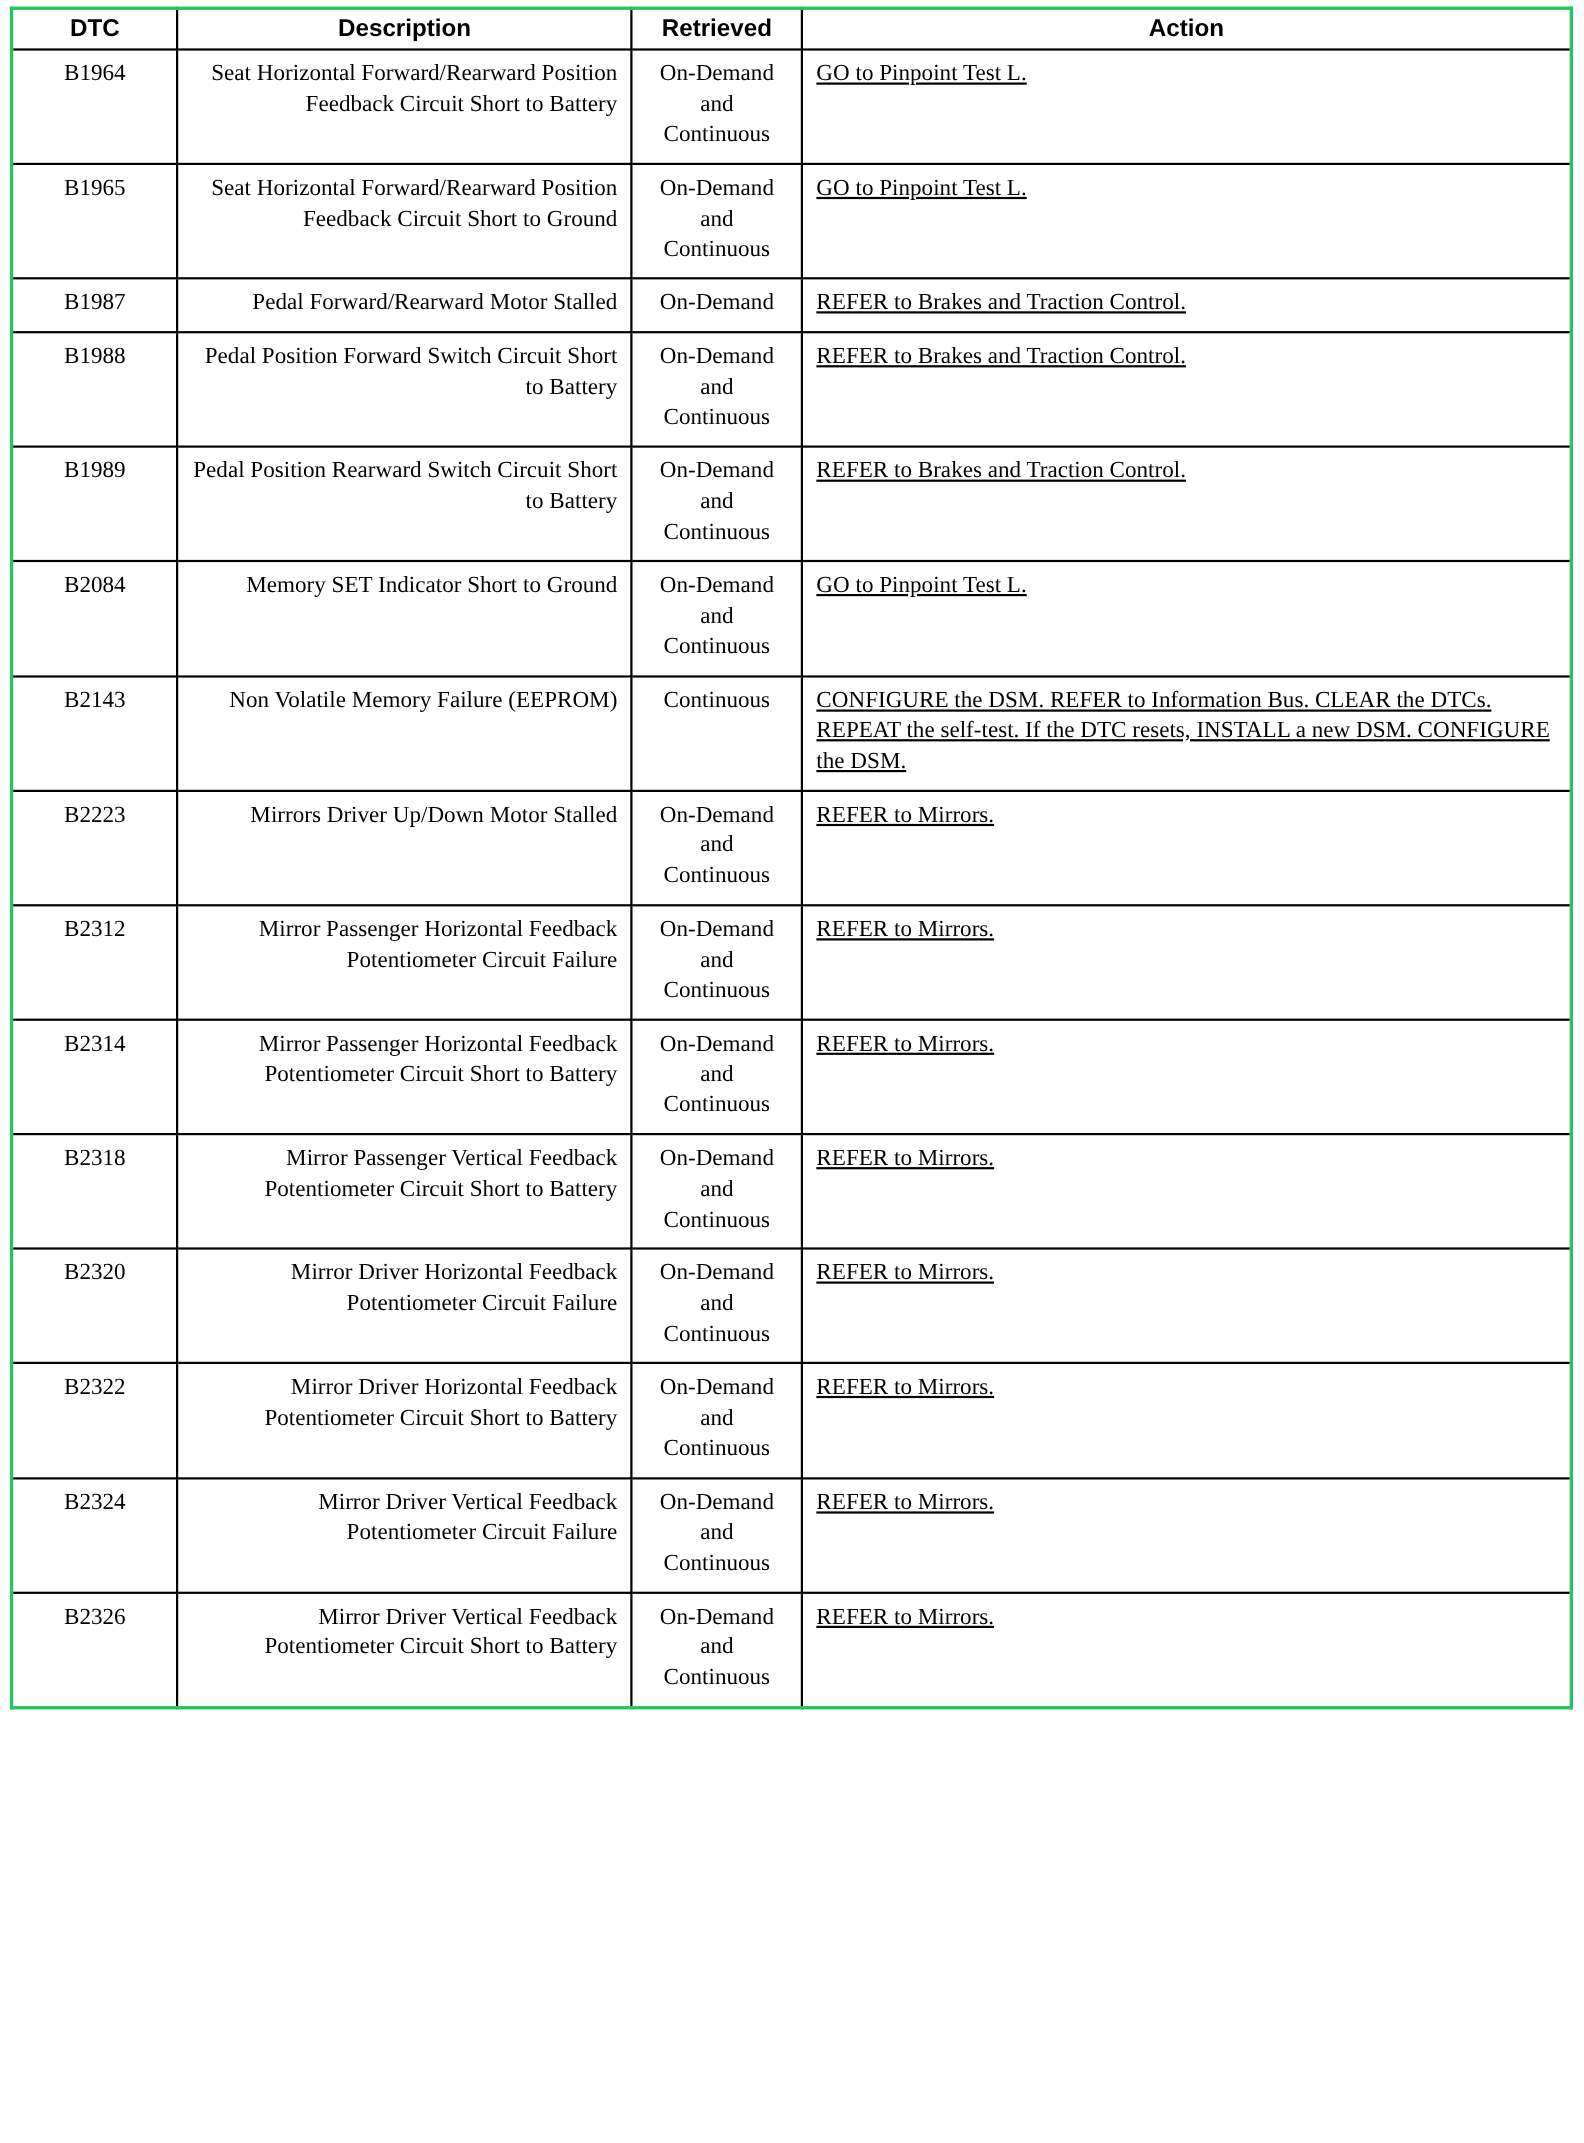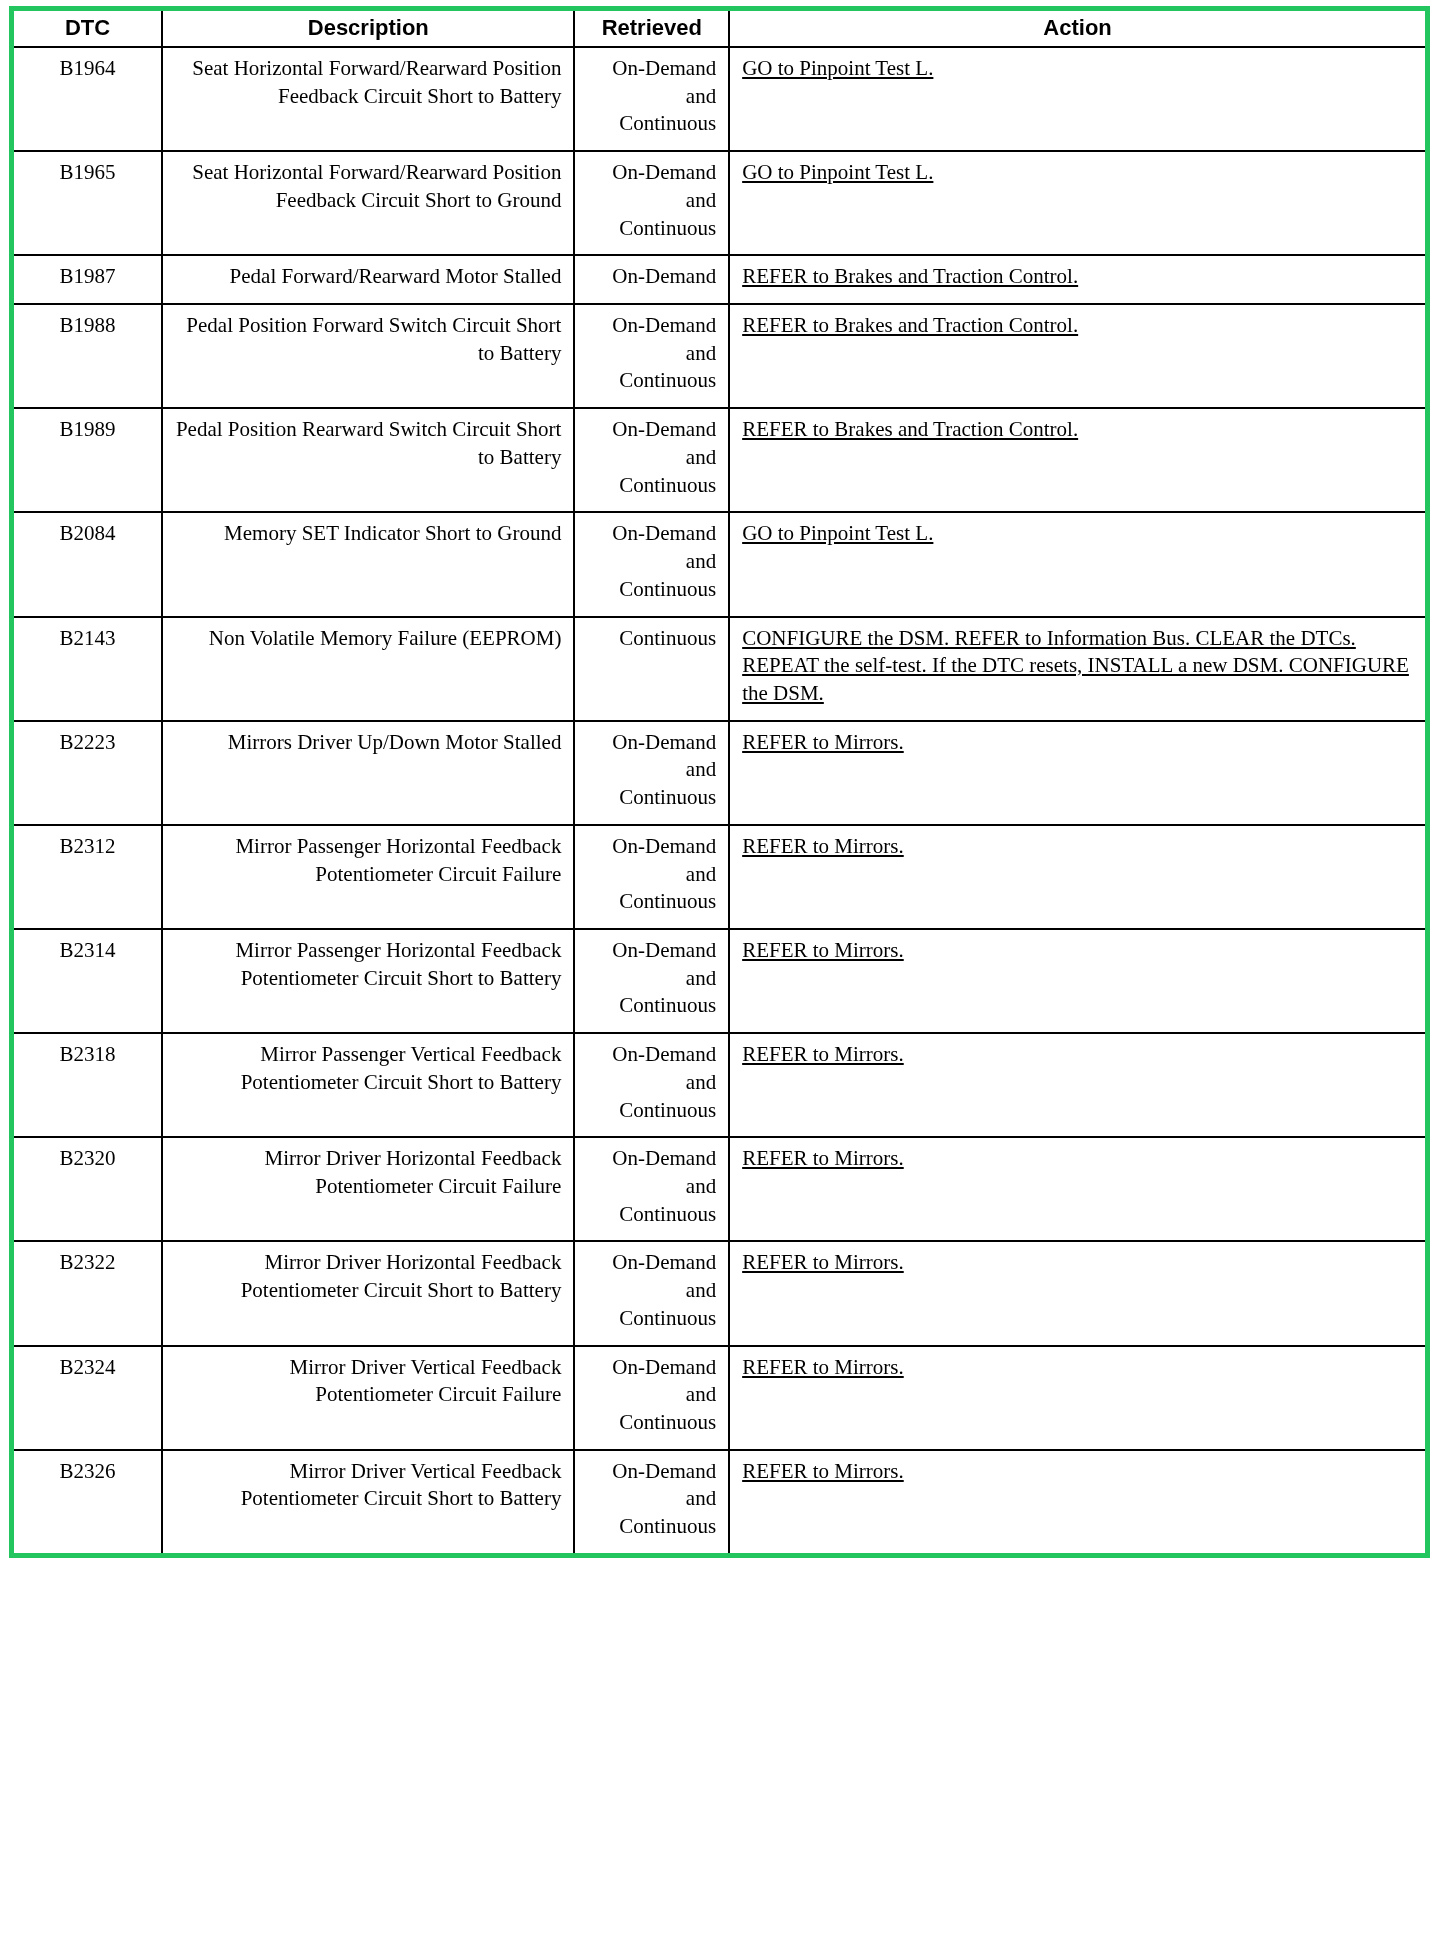--- a/index.html
+++ b/index.html
@@ -24,21 +24,21 @@
   }
   .title .cont {
     font-family: "Liberation Serif", serif;
     font-size: 23px;
     font-weight: bold;
     margin-left: 6px;
   }
   table.dtc-table {
     border-collapse: collapse;
     width: 1421px;
-    border: 5px solid #22c55e;
+    border: 3px solid #22c55e;
     table-layout: fixed;
   }
   .dtc-table th,
   .dtc-table td {
     border: 2px solid #000000;
     vertical-align: top;
     overflow-wrap: break-word;
   }
   .dtc-table th {
     font-family: "Liberation Sans", sans-serif;
@@ -56,21 +56,21 @@
   .col-desc     { width: 405px; }
   .col-retrieved{ width: 152px; }
   .col-action   { width: 686px; }
   .cell-dtc {
     text-align: center;
   }
   .cell-desc {
     text-align: right;
   }
   .cell-retrieved {
-    text-align: right;
+    text-align: center;
     white-space: pre-line;
     padding-left: 5px;
     padding-right: 5px;
   }
   .cell-action {
     text-align: left;
     padding-right: 16px;
     text-decoration: underline;
   }
 </style>

